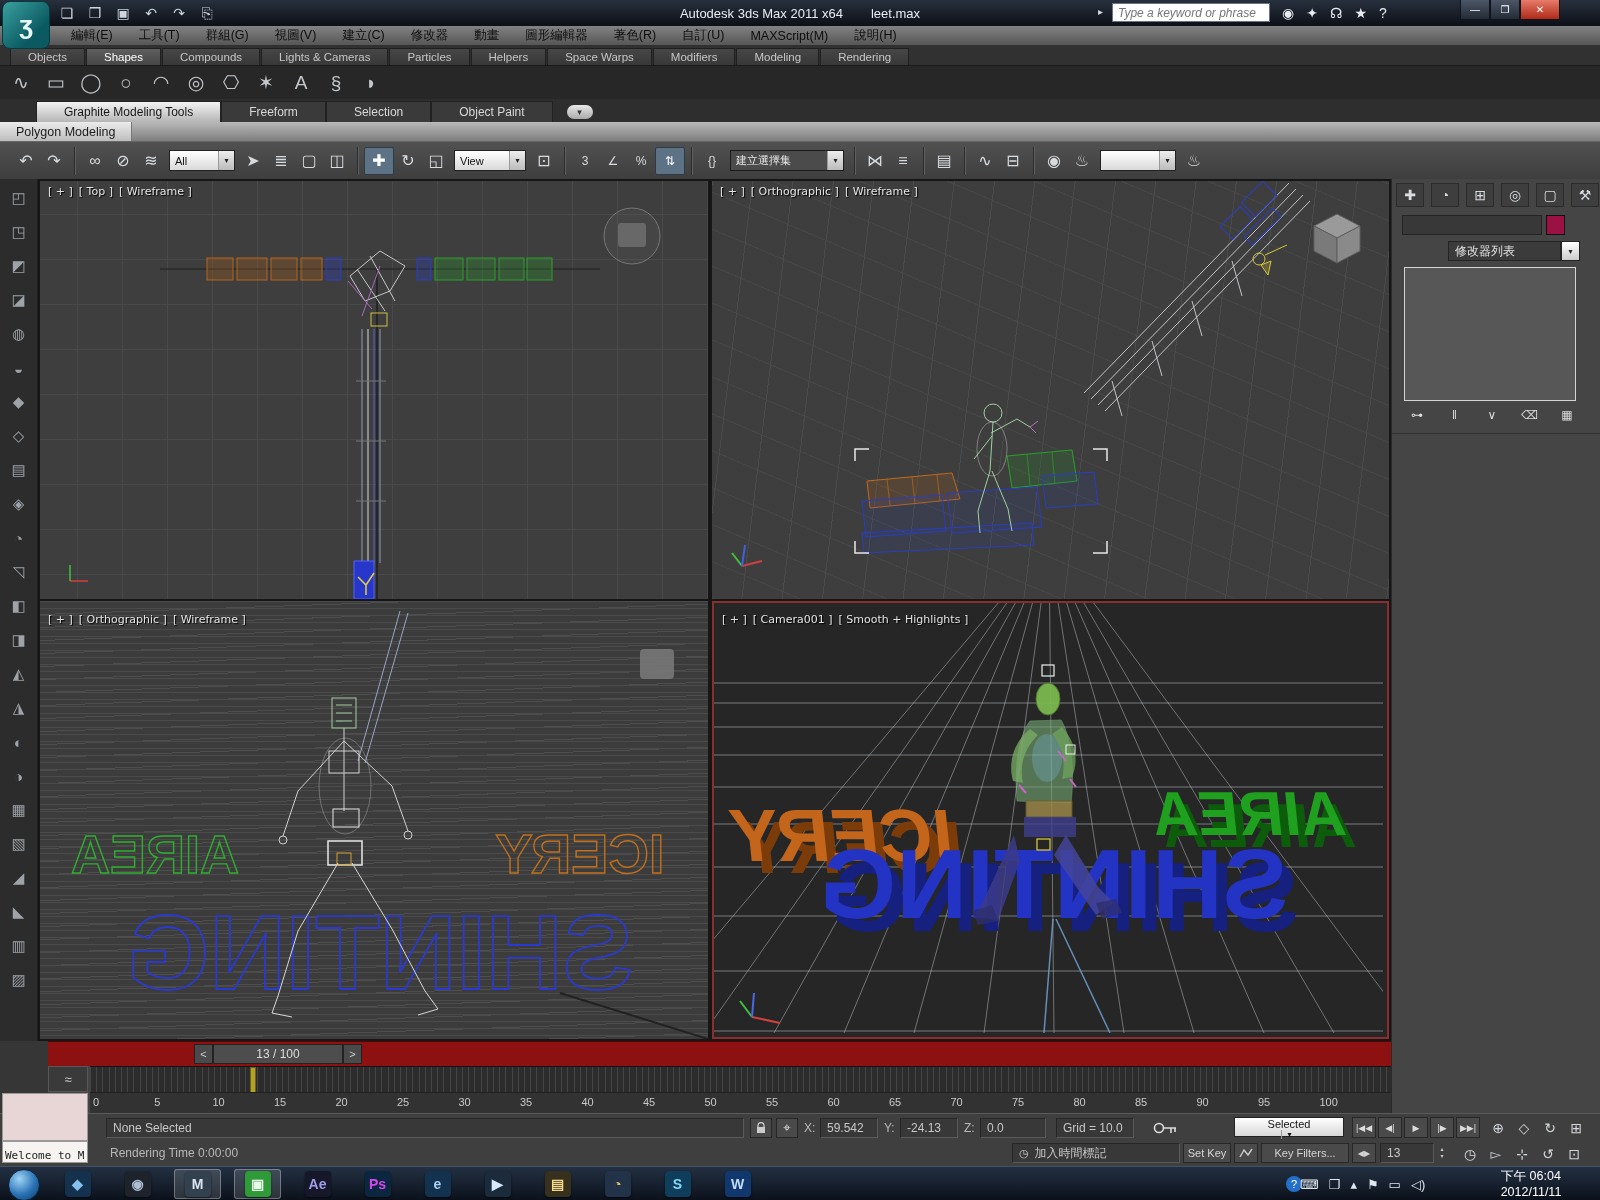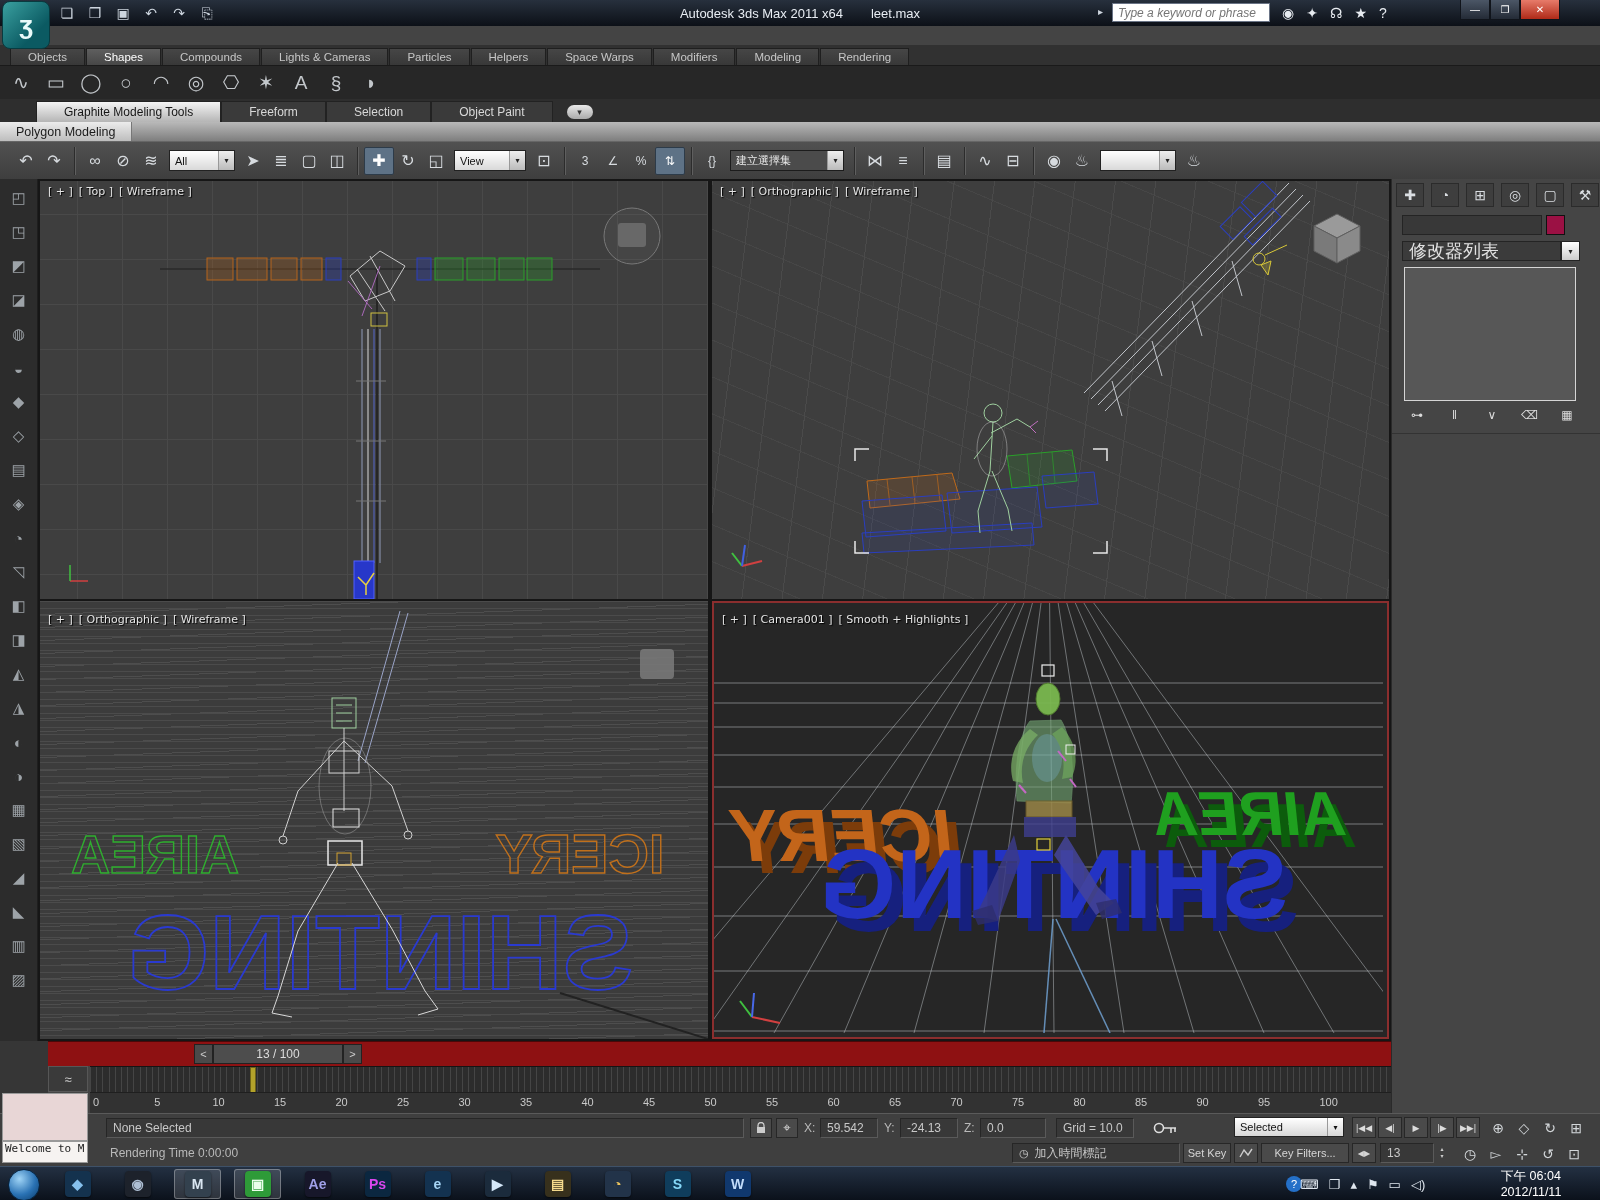--- a/index.html
+++ b/index.html
@@ -91,21 +91,21 @@
                      repeating-linear-gradient(90deg,#545454 0 1px,transparent 1px 31px);}
   .marker{position:absolute;left:160px;top:0;width:6px;height:26px;background:#b3a22a;border:1px solid #6e6418;box-sizing:border-box;}
   .ruler{left:90px;top:1092px;width:1301px;height:21px;background:#323232;border-top:1px solid #1f1f1f;box-sizing:border-box;}
   .ruler-inner{position:absolute;left:0;top:3px;width:1248px;display:flex;justify-content:space-between;}
   .ruler-inner span{font-size:11px;color:#c9c9c9;min-width:12px;text-align:center;}
   
   .status1{left:0;top:1113px;width:1600px;height:28px;background:#3f3f3f;border-top:1px solid #5a5a5a;box-sizing:border-box;}
   .status2{left:0;top:1141px;width:1600px;height:25px;background:#3f3f3f;}
   .listener-pink{left:2px;top:1093px;width:86px;height:48px;background:#e8d6d6;border:1px solid #999;box-sizing:border-box;z-index:8;}
   .listener-white{left:2px;top:1141px;width:86px;height:22px;background:#f6f3f1;border:1px solid #999;box-sizing:border-box;z-index:8;
-                  font-family:"DejaVu Sans Mono",monospace;font-size:11px;color:#222;display:flex;align-items:flex-start;padding-left:2px;}
+                  font-family:"DejaVu Sans Mono",monospace;font-size:11px;color:#222;display:flex;align-items:flex-end;padding-left:2px;}
   .fld{position:absolute;background:#383838;border:1px solid #262626;border-bottom-color:#5a5a5a;border-right-color:#5a5a5a;
        color:#c8c8c8;font-size:12px;display:flex;align-items:center;padding:0 6px;box-sizing:border-box;height:20px;}
   .lbl{position:absolute;color:#b9b9b9;font-size:12px;height:20px;display:flex;align-items:center;}
   .sbtn{position:absolute;height:20px;background:#4a4a4a;border:1px solid #272727;color:#d5d5d5;font-size:11px;
         display:flex;align-items:center;justify-content:center;box-sizing:border-box;}
   .autokey{background:#b3281e;color:#fff;border:1px solid #5c0d07;}
   .whitedd{position:absolute;height:20px;background:linear-gradient(#fff,#d7d7d7);border:1px solid #222;color:#111;
            font-size:11px;display:flex;align-items:center;box-sizing:border-box;}
   .whitedd .val{flex:1;padding:0 5px;}
   .whitedd .arr{width:15px;height:100%;border-left:1px solid #999;display:flex;align-items:center;justify-content:center;font-size:8px;}
@@ -126,21 +126,21 @@
   .tray{position:absolute;left:1272px;top:0;height:34px;display:flex;gap:10px;align-items:center;color:#dfe6ee;font-size:13px;}
   .tray .help{width:16px;height:16px;border-radius:50%;background:#2470c8;color:#fff;font-size:11px;display:flex;align-items:center;justify-content:center;}
   .clock{position:absolute;left:1468px;top:1px;width:126px;text-align:center;color:#fff;font-size:12.5px;line-height:16px;}
   
   .cpanel{left:1391px;top:179px;width:209px;height:934px;background:#454545;border-left:1px solid #2a2a2a;box-sizing:border-box;}
   .cp-tabs{position:absolute;left:4px;top:4px;display:flex;gap:7px;}
   .cp-tab{width:26px;height:22px;display:flex;align-items:center;justify-content:center;font-size:14px;color:#dadee2;background:#3e3e3e;border:1px solid #2b2b2b;}
   .cp-name{position:absolute;left:10px;top:36px;width:138px;height:18px;background:#383838;border:1px solid #242424;}
   .cp-swatch{position:absolute;left:154px;top:36px;width:17px;height:18px;border:1px solid #111;}
   .cp-dd{position:absolute;left:10px;top:62px;width:178px;height:20px;display:flex;}
-  .cp-dd .val{flex:1;background:#3b3b3b;border:1px solid #242424;color:#e2e2e2;font-size:18px;display:flex;align-items:center;padding-left:6px;}
+  .cp-dd .val{flex:1;background:#3b3b3b;border:1px solid #242424;color:#e2e2e2;font-size:12px;display:flex;align-items:center;padding-left:6px;margin-left:46px;}
   .cp-dd .arr{width:17px;background:linear-gradient(#fff,#ccc);border:1px solid #242424;display:flex;align-items:center;justify-content:center;font-size:8px;color:#222;}
   .cp-stack{position:absolute;left:12px;top:88px;width:170px;height:132px;background:#575757;border:1px solid #d5d5d5;}
   .cp-btnrow{position:absolute;left:12px;top:226px;width:176px;display:flex;justify-content:space-between;}
   .cp-btnrow .ico{width:26px;height:20px;display:flex;align-items:center;justify-content:center;color:#dcdcdc;font-size:12px;}
   .cp-divider{position:absolute;left:0;top:254px;width:100%;height:1px;background:#333;}
 </style>
 </head>
 <body>
 
 <div class="app">
@@ -189,20 +189,35 @@
         <span>—</span>
       </span>
     <span class="winbtn">
         <span>❐</span>
       </span>
     <span class="winbtn closer">
         <span>✕</span>
       </span>
   </div>
 
+  <div class="abs menubar">
+
+  <span class="menu-item">編輯(E)</span>
+      <span class="menu-item">工具(T)</span>
+      <span class="menu-item">群組(G)</span>
+      <span class="menu-item">視圖(V)</span>
+      <span class="menu-item">建立(C)</span>
+      <span class="menu-item">修改器</span>
+      <span class="menu-item">動畫</span>
+      <span class="menu-item">圖形編輯器</span>
+      <span class="menu-item">著色(R)</span>
+      <span class="menu-item">自訂(U)</span>
+      <span class="menu-item">MAXScript(M)</span>
+      <span class="menu-item">說明(H)</span>
+    </div>
 
   <div class="abs ribbontabs">
 
   <span class="rtab">Objects</span>
       <span class="rtab active">Shapes</span>
       <span class="rtab">Compounds</span>
       <span class="rtab">Lights &amp; Cameras</span>
       <span class="rtab">Particles</span>
       <span class="rtab">Helpers</span>
       <span class="rtab">Space Warps</span>
@@ -705,21 +720,21 @@
       </div>
     <span style="position:absolute;left:1152px;top:2px;">
       <svg width="26" height="24" viewBox="0 0 26 24">
           <circle cx="7" cy="12" r="4.5" stroke="#ddd" fill="none" stroke-width="1.6"></circle>
           <path d="M11 12 H24 M19 12 V17 M23 12 V16" stroke="#ddd" stroke-width="1.6" fill="none"></path>
         </svg>
     </span>
     <span class="sbtn autokey" style="left: 1183px; top: 3px; width: 48px; background: rgb(179, 40, 30); margin-top: 48px;">
         <span>Auto Key</span>
       </span>
-    <span class="whitedd" style="left:1234px;top:3px;width:110px;">
+    <span class="whitedd" style="left:1234px;top:3px;width:110px;flex-direction:column;">
       <span class="val">Selected</span>
       <span class="arr">
           <span>▾</span>
         </span>
     </span>
     <span class="pbrow" style="left:1352px;top:3px;">
 
     <span class="pbtn">
           <span>|◀◀</span>
         </span>

